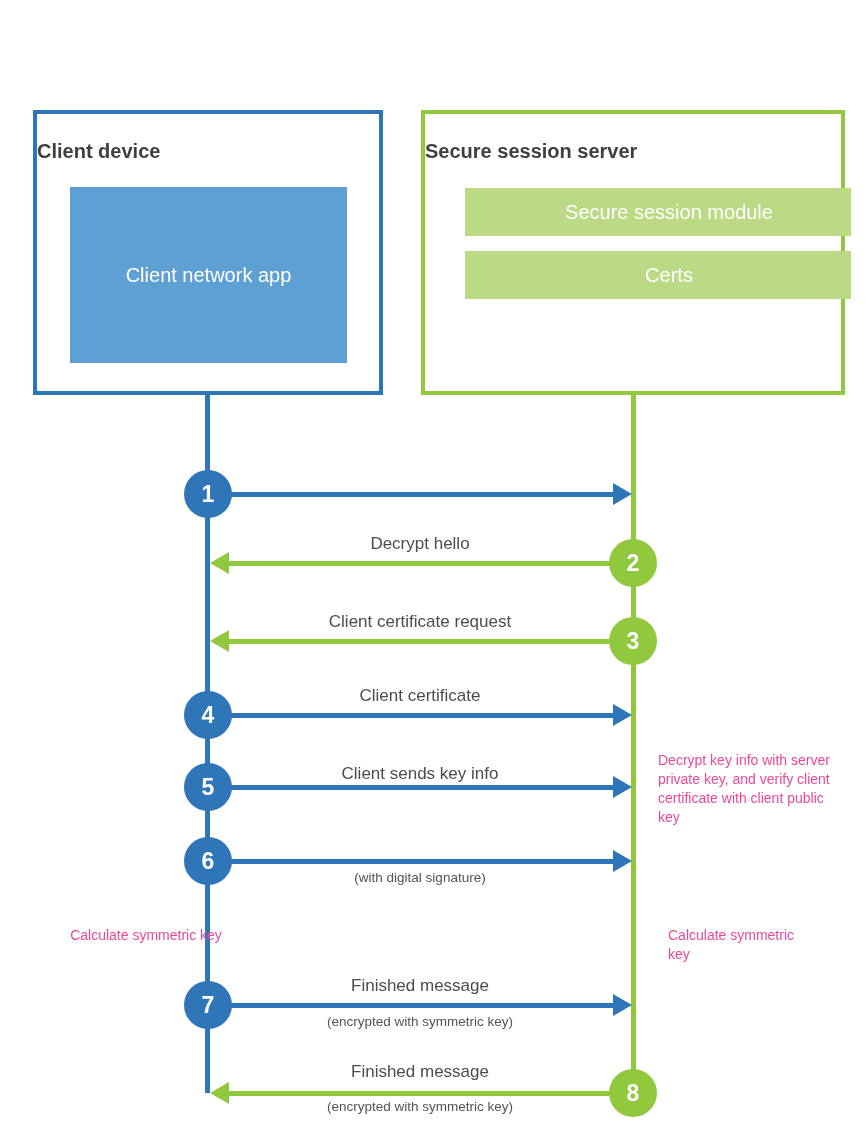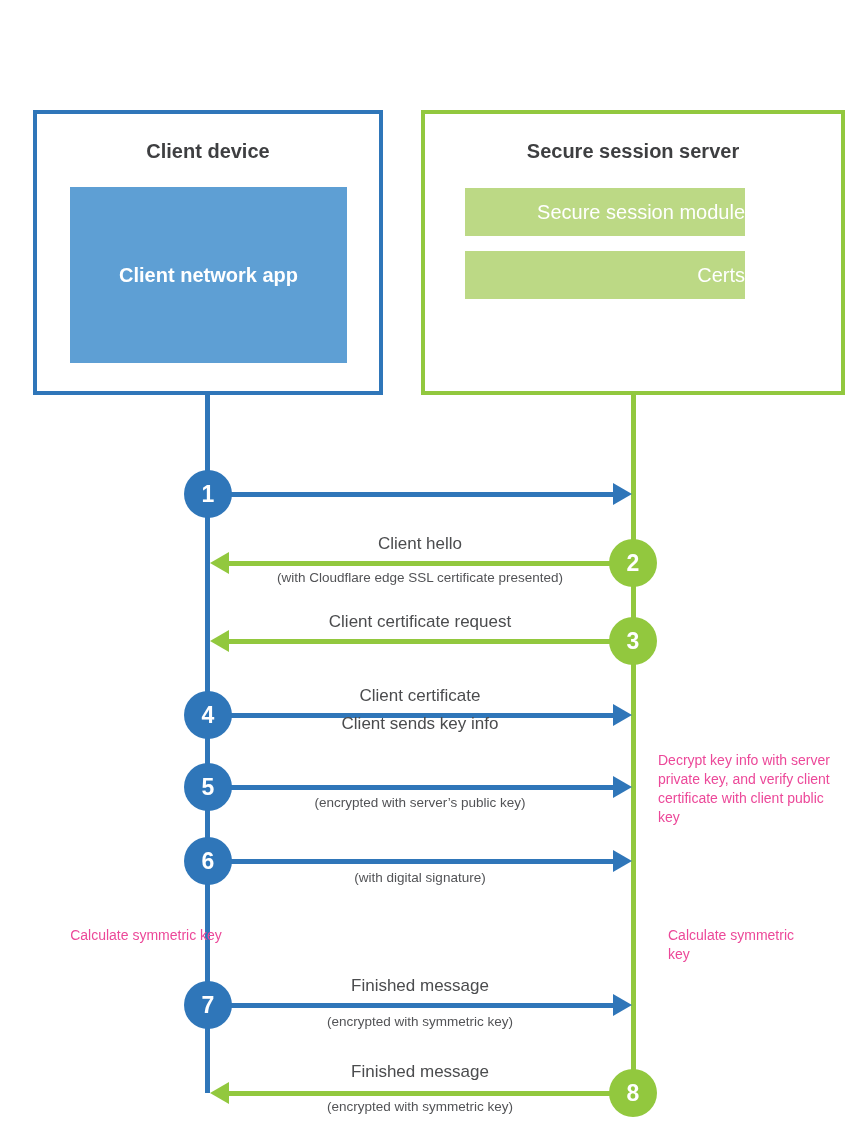--- a/index.html
+++ b/index.html
@@ -36,48 +36,47 @@
     position: absolute;
     top: 110px;
     height: 285px;
     background: #ffffff;
   }
   .client-box  { left: 33px;  width: 350px; border: 4px solid var(--blue); }
   .server-box  { left: 421px; width: 424px; border: 4px solid var(--green); }
   .entity-title {
     position: absolute;
     left: 0; right: 0; top: 26px;
-    text-align: center;
+    text-align: left;
     font-size: 20px;
     font-weight: bold;
     color: var(--heading_dark);
   }
   .app-box {
     position: absolute;
     left: 70px; top: 187px;
     width: 277px; height: 176px;
     background: var(--blue_fill);
     display: flex; align-items: center; justify-content: center;
   }
   .app-box .app-label {
     max-width: 190px;
     text-align: right;
     color: #ffffff;
     font-size: 20px;
     line-height: 27px;
-    font-weight: bold;
   }
   .server-bar {
     position: absolute;
     left: 465px;
-    width: 280px; height: 48px;
+    width: 386px; height: 48px;
     background: var(--green_fill);
     color: #ffffff;
     font-size: 20px;
-    text-align: right;
+    text-align: center;
     line-height: 48px;
     padding-left: 22px;
   }
   .bar-0 { top: 188px; }
   .bar-1 { top: 251px; }
   .bar-2 { top: 314px; }
   
   .lifeline {
     position: absolute;
     top: 394px;
@@ -162,38 +161,36 @@
   <div class="lifeline blue"></div>
   <div class="lifeline green"></div>
 
   <div class="arrow-line blue" style="top:491.5px"></div>
   <div class="arrow-head right" style="top:483px"></div>
   <div class="step-circle blue" style="top:470px">1</div>
 
   <div class="arrow-line green" style="top:560.5px"></div>
   <div class="arrow-head left" style="top:552px"></div>
   <div class="step-circle green" style="top:539px">2</div>
-  <div class="msg-label" style="top:534px">Client hello</div>
-  <div class="msg-sublabel" style="top:570px">(with Cloudflare edge SSL certificate presented)</div>
+  <div class="msg-label" style="top:534px">Decrypt hello</div>
 
   <div class="arrow-line green" style="top:638.5px"></div>
   <div class="arrow-head left" style="top:630px"></div>
   <div class="step-circle green" style="top:617px">3</div>
   <div class="msg-label" style="top:612px">Client certificate request</div>
 
   <div class="arrow-line blue" style="top:712.5px"></div>
   <div class="arrow-head right" style="top:704px"></div>
   <div class="step-circle blue" style="top:691px">4</div>
   <div class="msg-label" style="top:686px">Client certificate</div>
 
   <div class="arrow-line blue" style="top:784.5px"></div>
   <div class="arrow-head right" style="top:776px"></div>
   <div class="step-circle blue" style="top:763px">5</div>
-  <div class="msg-label" style="top:714px">Client sends key info</div>
-  <div class="msg-sublabel" style="top:795px">(encrypted with server’s public key)</div>
+  <div class="msg-label" style="top:764px">Client sends key info</div>
 
   <div class="arrow-line blue" style="top:858.5px"></div>
   <div class="arrow-head right" style="top:850px"></div>
   <div class="step-circle blue" style="top:837px">6</div>
   <div class="msg-sublabel" style="top:870px">(with digital signature)</div>
 
   <div class="arrow-line blue" style="top:1002.5px"></div>
   <div class="arrow-head right" style="top:994px"></div>
   <div class="step-circle blue" style="top:981px">7</div>
   <div class="msg-label" style="top:976px">Finished message</div>

